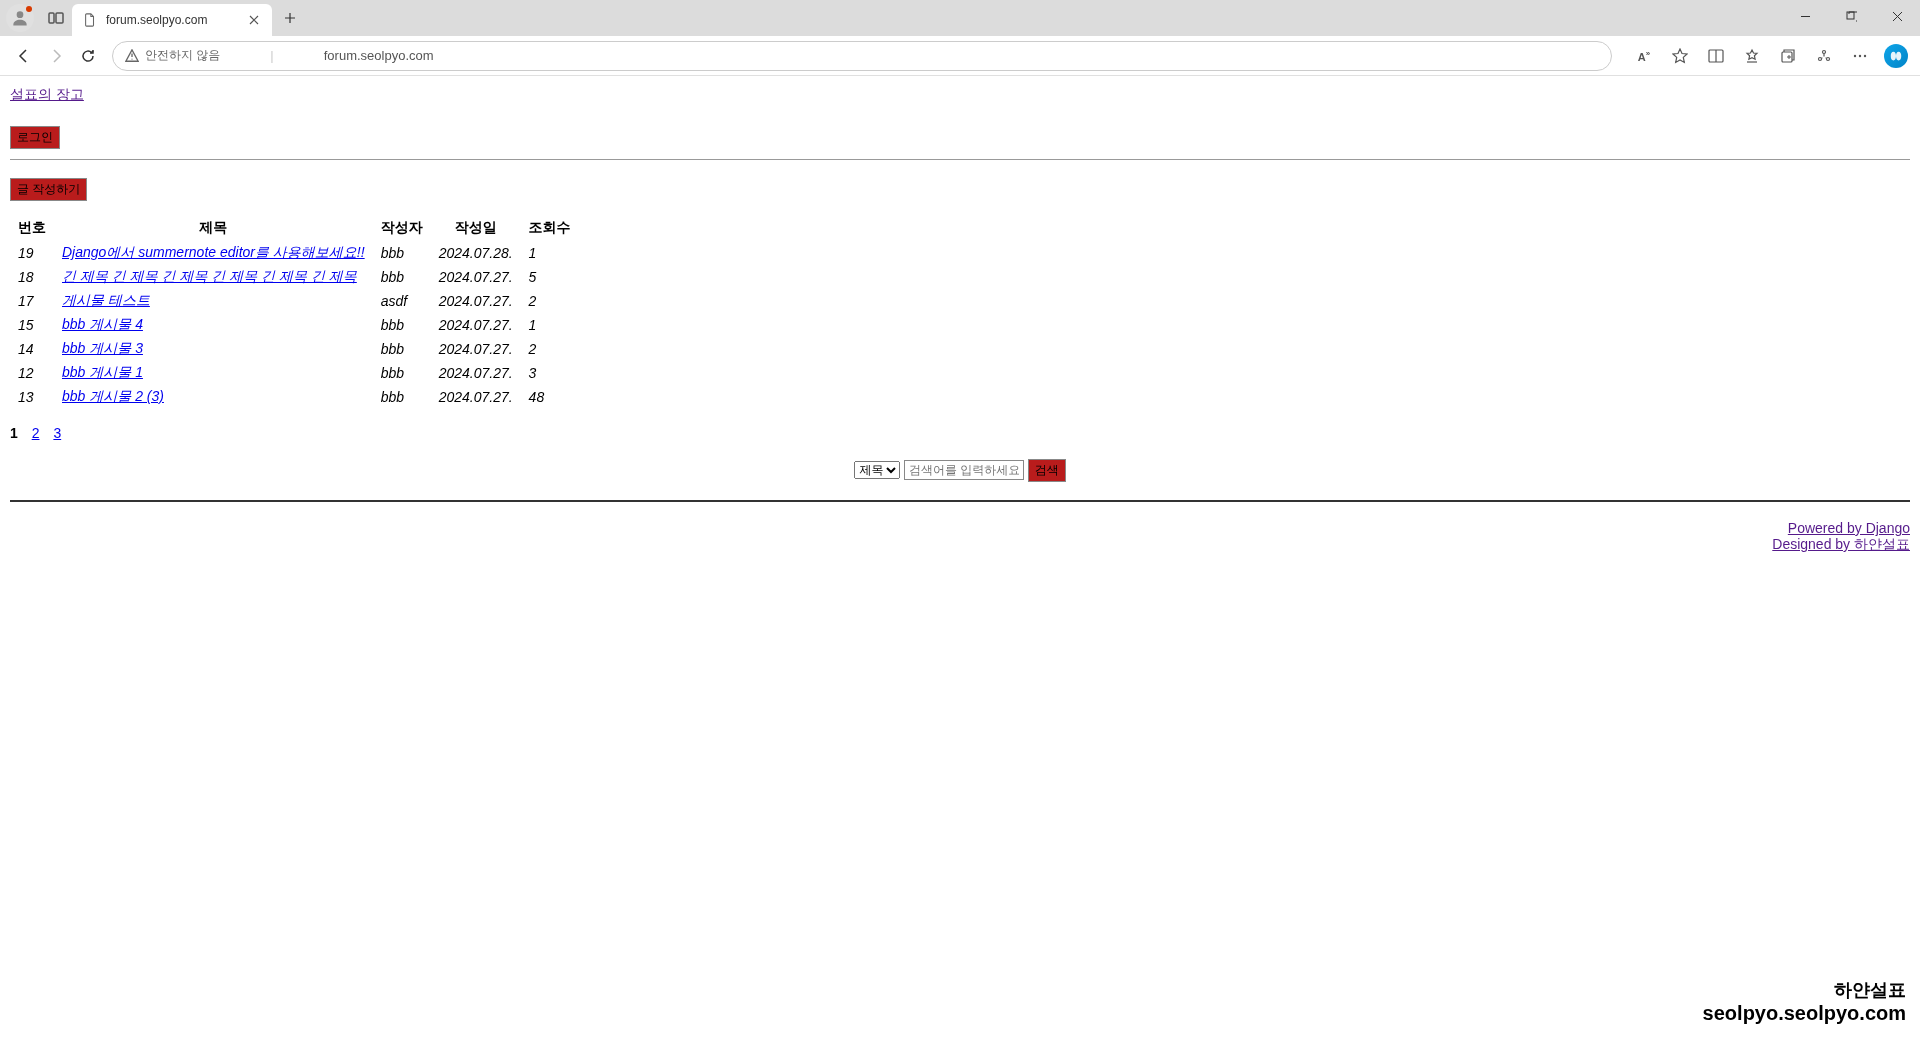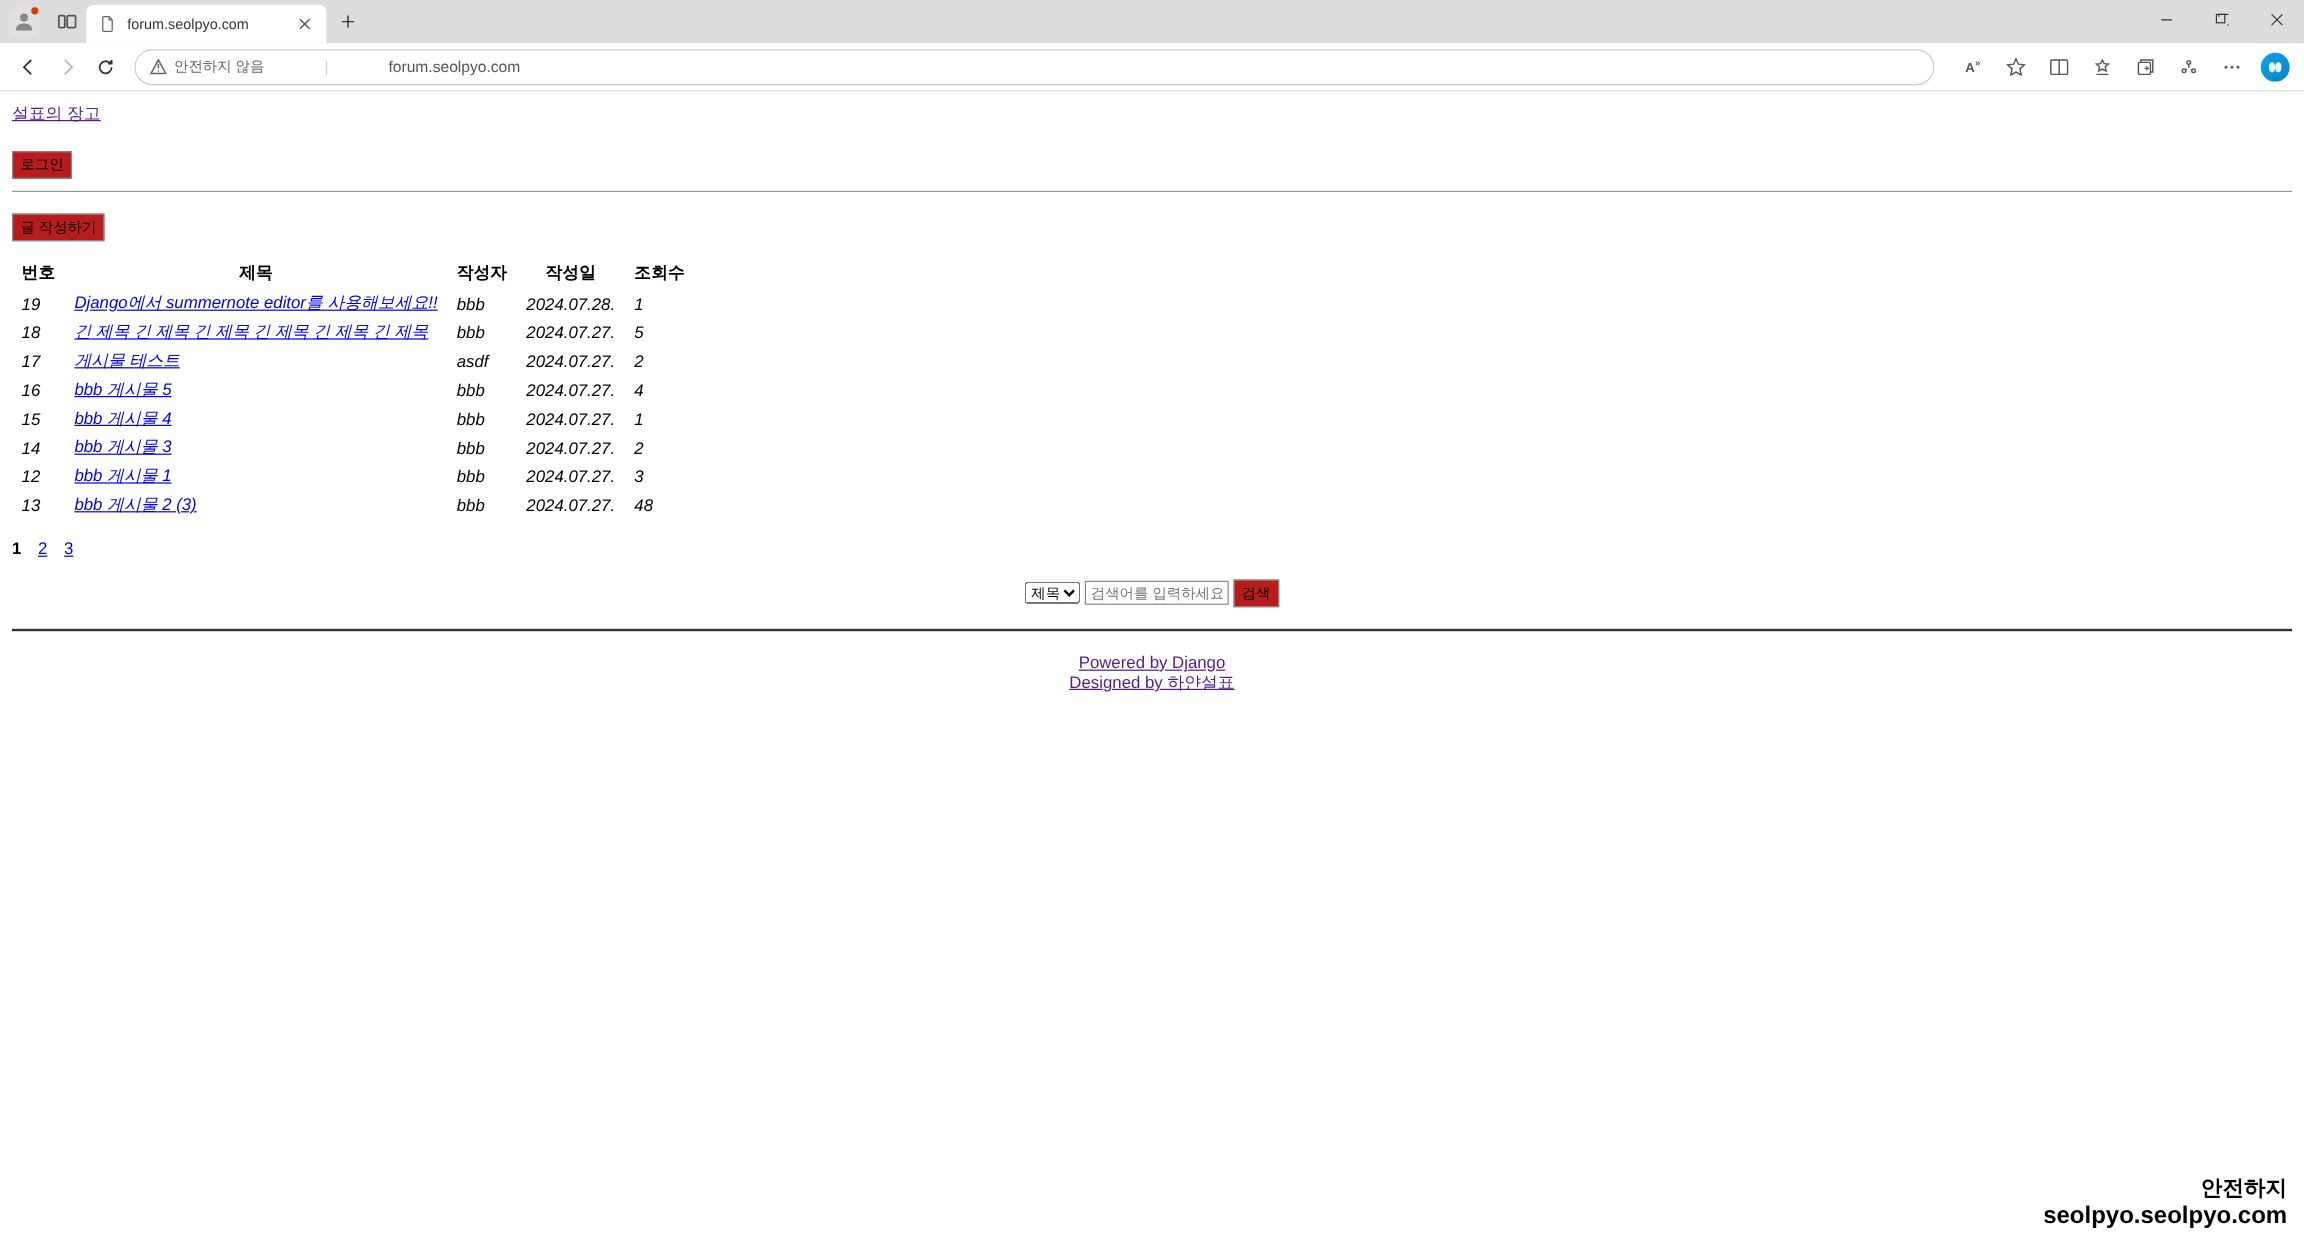--- a/index.html
+++ b/index.html
@@ -51,21 +51,21 @@
     .pagination span { font-weight: bold; margin-right: 10px; }
     .pagination a { color: #0000ee; text-decoration: underline; margin-right: 10px; }
 
     .search-area { text-align: center; margin: 18px 0; }
     .search-area select { font-size: 12px; }
     .search-area input[type="text"] { font-size: 12px; padding: 2px 4px; width: 120px; border: 1px solid #888; }
 
     hr.thick { border-top: 2px solid #333; }
 
     .footer { text-align: center; margin: 18px 0; font-size: 14px; }
-    .footer a { color: #551a8b; text-decoration: underline; display: block; }
+    .footer a { color: #551a8b; text-decoration: underline; display: block; text-align: right; }
 
     .watermark { position: fixed; bottom: 14px; right: 14px; text-align: right; font-weight: bold; color: #000; }
     .watermark .wm-title { font-size: 18px; }
     .watermark .wm-url { font-size: 20px; }
   </style>
 </head>
 <body>
 
 <div class="browser-chrome">
   <div class="titlebar">
@@ -244,27 +244,20 @@
           <td class="views">5</td>
         </tr>
         <tr>
           <td class="num">17</td>
           <td class="title"><a href="#">게시물 테스트</a></td>
           <td class="author">asdf</td>
           <td class="date">2024.07.27.</td>
           <td class="views">2</td>
         </tr>
         <tr>
-          <td class="num">16</td>
-          <td class="title"><a href="#">bbb 게시물 5</a></td>
-          <td class="author">bbb</td>
-          <td class="date">2024.07.27.</td>
-          <td class="views">4</td>
-        </tr>
-        <tr>
           <td class="num">15</td>
           <td class="title"><a href="#">bbb 게시물 4</a></td>
           <td class="author">bbb</td>
           <td class="date">2024.07.27.</td>
           <td class="views">1</td>
         </tr>
         <tr>
           <td class="num">14</td>
           <td class="title"><a href="#">bbb 게시물 3</a></td>
           <td class="author">bbb</td>
@@ -304,15 +297,15 @@
 
   <hr class="thick">
 
   <div class="footer">
     <a href="#">Powered by Django</a>
     <a href="#">Designed by 하얀설표</a>
   </div>
 </div>
 
 <div class="watermark">
-  <div class="wm-title">안전하지</div>
+  <div class="wm-title">하얀설표</div>
   <div class="wm-url">seolpyo.seolpyo.com</div>
 </div>
 
 </body></html>

